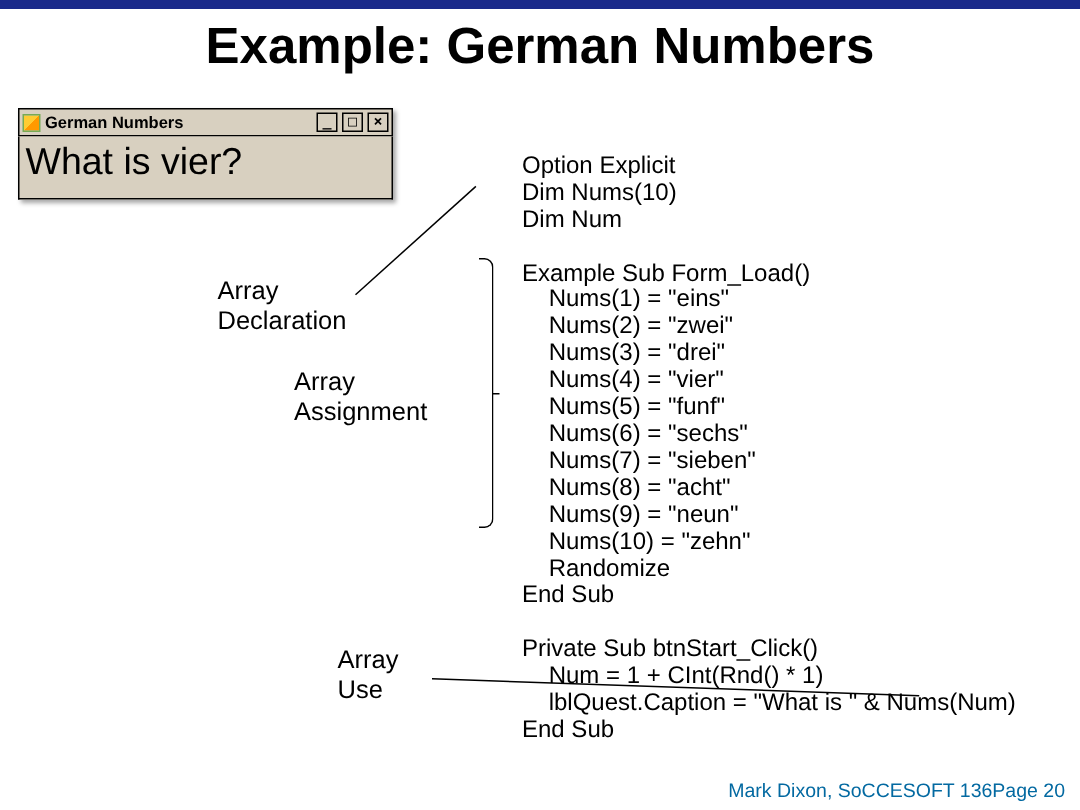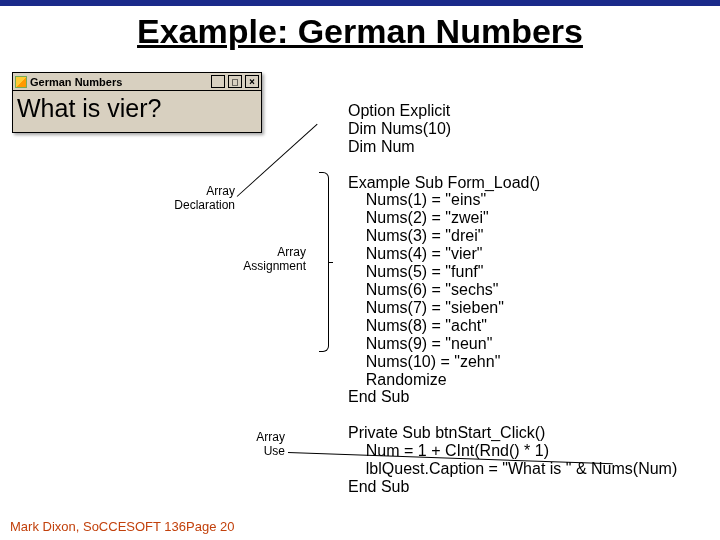--- a/index.html
+++ b/index.html
@@ -15,21 +15,20 @@
     height: 6px;
     background: #1a2a8a;
     width: 100%;
   }
   .slide-title {
     font-size: 34px;
     font-weight: bold;
     color: #000;
     text-align: center;
     padding: 6px 0 10px 0;
-    text-decoration: underline;
   }
   
   .winwrap {
     position: absolute;
     left: 12px;
     top: 72px;
     width: 250px;
     box-shadow: 2px 2px 3px rgba(0,0,0,0.35);
   }
   .titlebar {
@@ -90,24 +89,23 @@
     font-family: Arial, sans-serif;
     font-size: 16px;
     color: #000;
     line-height: 1.12;
     white-space: pre;
   }
   .bold { font-weight: normal; }
   
   .anno {
     position: absolute;
-    font-size: 12px;
+    font-size: 17px;
     font-family: Arial;
     color: #000;
-    text-align: right;
   }
   
   .line {
     position: absolute;
     background: #000;
     height: 1px;
   }
   
   .brace {
     position: absolute;
@@ -124,24 +122,24 @@
     top: 50%;
     width: 5px; height: 1px;
     background: #000;
   }
   
   .footer {
     position: absolute;
     bottom: 6px;
     left: 0; right: 0;
     display: flex;
-    justify-content: flex-start;
+    justify-content: flex-end;
     font-size: 13px;
     padding: 0 10px;
-    color: #c2410c;
+    color: #0369a1;
   }
 </style>
 </head>
 <body>
 
 <div class="topbar"></div>
 <div class="slide-title">Example: German Numbers</div>
 
 <div class="winwrap">
   <div class="titlebar">

